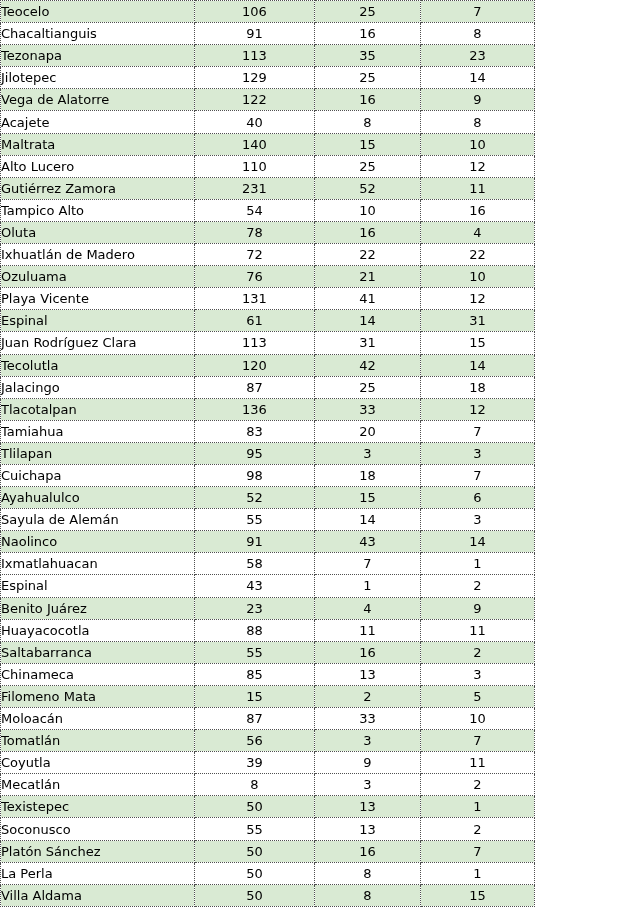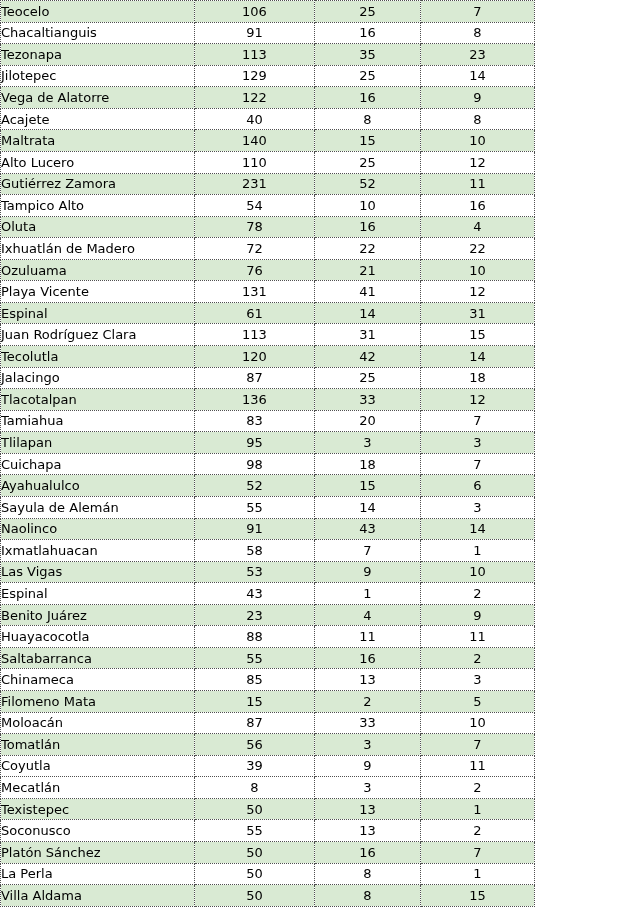--- a/index.html
+++ b/index.html
@@ -206,26 +206,20 @@
           <td class="num-cell">91</td>
           <td class="num-cell">43</td>
           <td class="num-cell">14</td>
         </tr>
         <tr class="band-white">
           <td class="name-cell">Ixmatlahuacan</td>
           <td class="num-cell">58</td>
           <td class="num-cell">7</td>
           <td class="num-cell">1</td>
         </tr>
-        <tr class="band-green">
-          <td class="name-cell">Las Vigas</td>
-          <td class="num-cell">53</td>
-          <td class="num-cell">9</td>
-          <td class="num-cell">10</td>
-        </tr>
         <tr class="band-white">
           <td class="name-cell">Espinal</td>
           <td class="num-cell">43</td>
           <td class="num-cell">1</td>
           <td class="num-cell">2</td>
         </tr>
         <tr class="band-green">
           <td class="name-cell">Benito Juárez</td>
           <td class="num-cell">23</td>
           <td class="num-cell">4</td>

